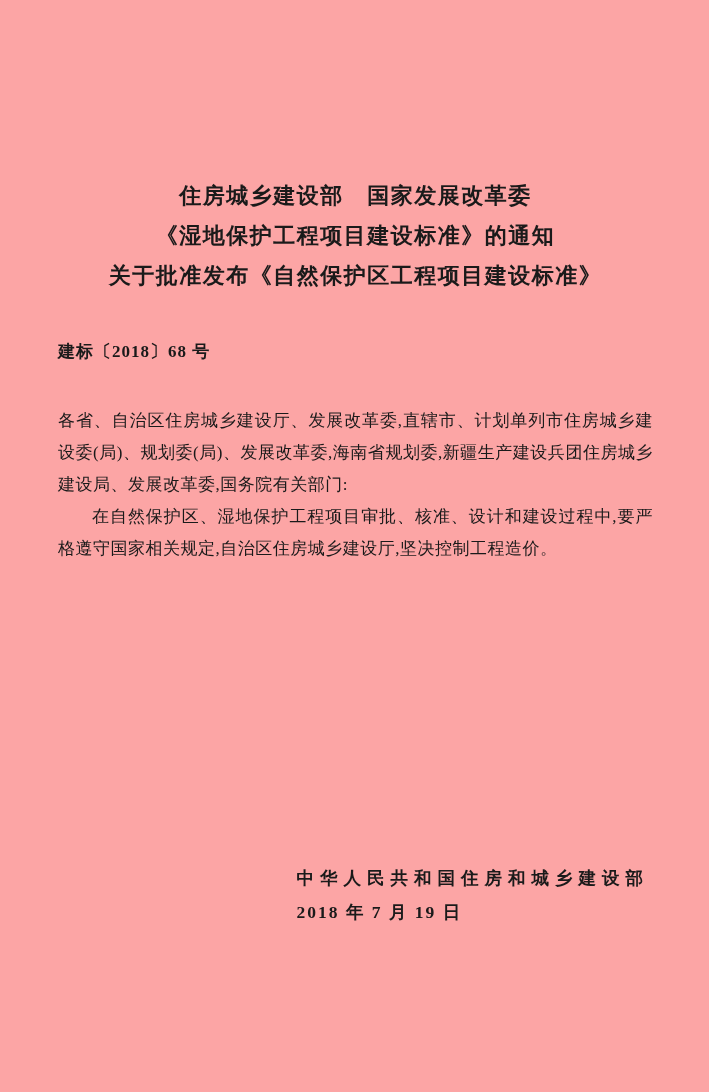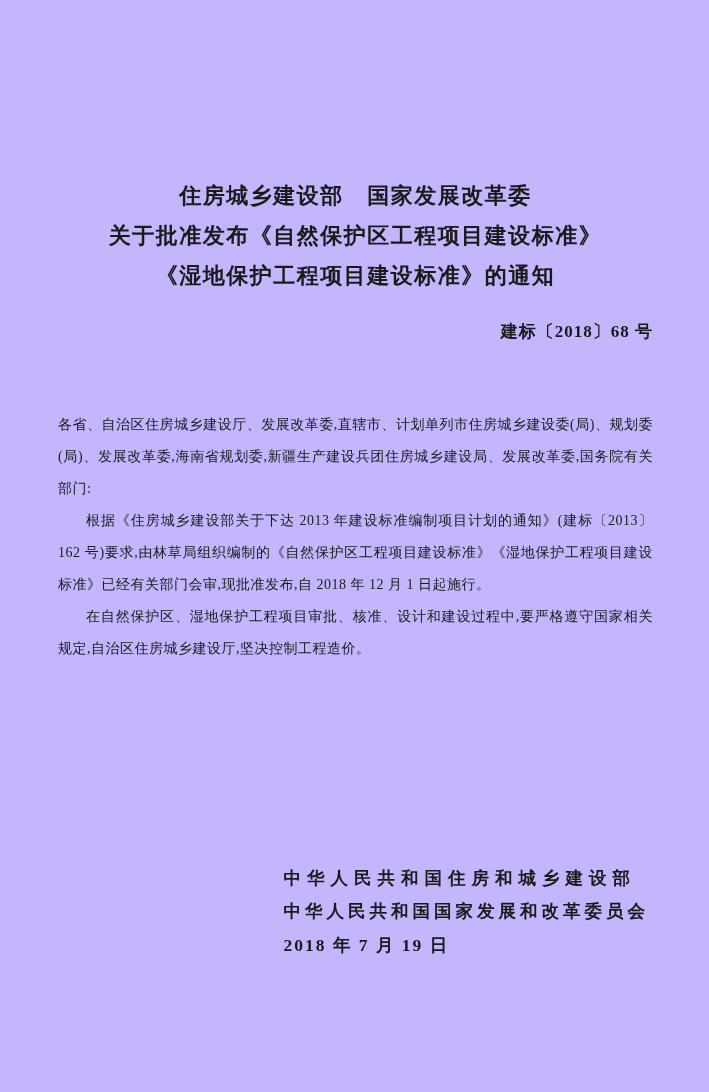--- a/index.html
+++ b/index.html
@@ -4,21 +4,21 @@
 <style>
   html, body {
     margin: 0;
     padding: 0;
     background: #ffffff;
   }
   .page {
     position: relative;
     width: 709px;
     height: 1092px;
-    background: #c4b5fd;
+    background: #fca5a5;
     font-family: "Liberation Serif", "DejaVu Serif", serif;
     color: #1a1a1a;
     overflow: hidden;
     box-sizing: border-box;
     padding-left: 12px;
   }
   .content {
     position: absolute;
     left: 58px;
     right: 56px;
@@ -29,29 +29,29 @@
     text-align: center;
   }
   .title-line {
     font-size: 22px;
     font-weight: bold;
     line-height: 40px;
     letter-spacing: 1.5px;
     white-space: nowrap;
   }
   .doc-number {
-    margin-top: 24px;
-    text-align: right;
+    margin-top: 44px;
+    text-align: left;
     font-size: 17px;
     font-weight: bold;
     letter-spacing: 1px;
   }
   .body-block {
-    margin-top: 66px;
-    font-size: 14px;
+    margin-top: 42px;
+    font-size: 17px;
     line-height: 32px;
     text-align: justify;
     letter-spacing: 0.5px;
   }
   .body-block p {
     margin: 0;
   }
   .body-block p.indent {
     text-indent: 2em;
   }
@@ -76,32 +76,30 @@
   }
 </style>
 </head>
 <body>
 
 <div class="page">
   <div class="content">
 
     <div class="title-block">
       <div class="title-line">住房城乡建设部　国家发展改革委</div>
+      <div class="title-line">《湿地保护工程项目建设标准》的通知</div>
       <div class="title-line">关于批准发布《自然保护区工程项目建设标准》</div>
-      <div class="title-line">《湿地保护工程项目建设标准》的通知</div>
     </div>
 
     <div class="doc-number">建标〔2018〕68 号</div>
 
     <div class="body-block">
       <p>各省、自治区住房城乡建设厅、发展改革委,直辖市、计划单列市住房城乡建设委(局)、规划委(局)、发展改革委,海南省规划委,新疆生产建设兵团住房城乡建设局、发展改革委,国务院有关部门:</p>
-      <p class="indent">根据《住房城乡建设部关于下达 2013 年建设标准编制项目计划的通知》(建标〔2013〕162 号)要求,由林草局组织编制的《自然保护区工程项目建设标准》《湿地保护工程项目建设标准》已经有关部门会审,现批准发布,自 2018 年 12 月 1 日起施行。</p>
       <p class="indent">在自然保护区、湿地保护工程项目审批、核准、设计和建设过程中,要严格遵守国家相关规定,自治区住房城乡建设厅,坚决控制工程造价。</p>
     </div>
 
   </div>
 
   <div class="signature-block">
     <div class="signature-line wide">中华人民共和国住房和城乡建设部</div>
-    <div class="signature-line">中华人民共和国国家发展和改革委员会</div>
     <div class="signature-date">2018 年 7 月 19 日</div>
   </div>
 </div>
 
 </body></html>

